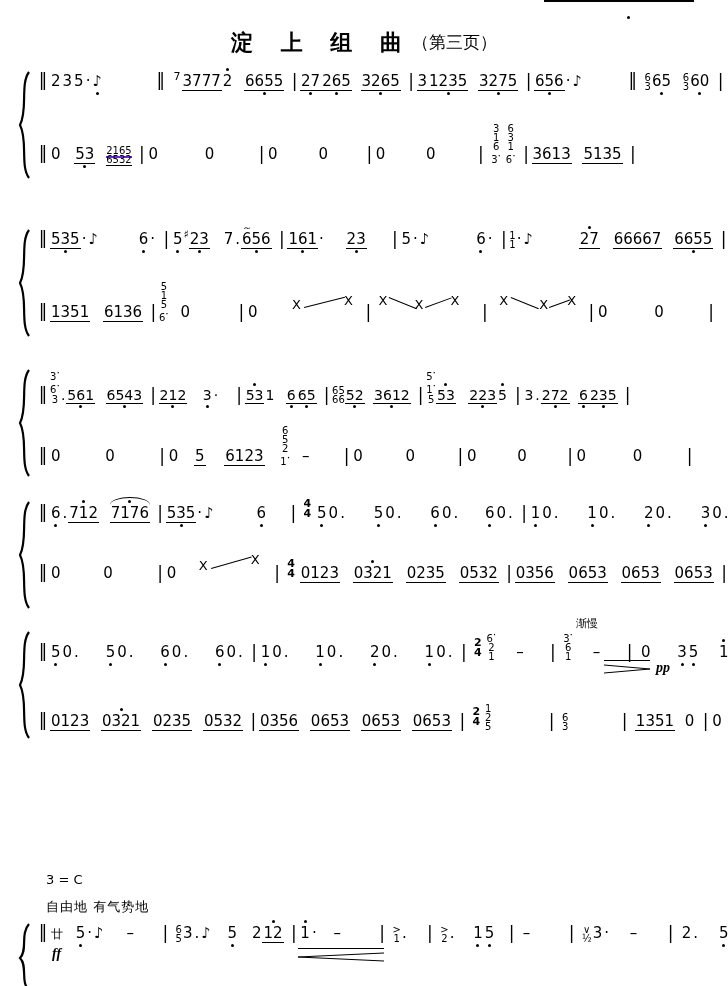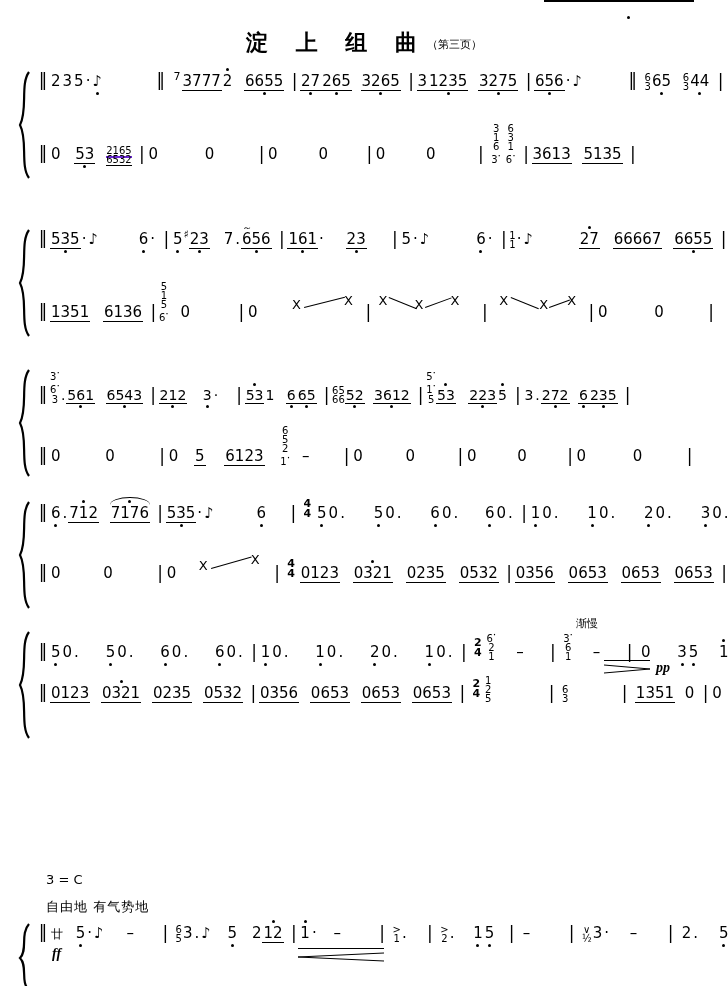--- a/index.html
+++ b/index.html
@@ -25,21 +25,21 @@
   
   .title-row{
     position:absolute;top:28px;left:0;width:728px;text-align:center;
   }
   .title-main{
     font-family:"DejaVu Sans", sans-serif;
     font-weight:bold;font-size:22px;letter-spacing:10px;
   }
   .title-sub{
     font-family:"DejaVu Sans", sans-serif;
-    font-size:11px;color:#000;letter-spacing:0px;
+    font-size:17px;color:#000;letter-spacing:0px;
     position:relative;top:-2px;
   }
 
   
   .system{
     position:absolute;left:16px;width:700px;
   }
   .brace{
     position:absolute;left:0;top:0;width:14px;
     font-size:0;
@@ -133,21 +133,21 @@
         <span style="display:inline-block;width:46px"></span><span class="dbar"></span>
         <span class="n" style="font-size:11px;position:relative;top:-6px;">7</span><span class="n under1">3777</span><span class="n dotabove">2</span>
         <span style="display:inline-block;width:6px"></span><span class="n under1 dotbelow">6655</span>
         <span class="bar"></span><span class="n under1 dotbelow">27</span><span class="n under1 dotbelow">265</span>
         <span style="display:inline-block;width:4px"></span><span class="n under1 dotbelow">3265</span>
         <span class="bar"></span><span class="n under1">3</span><span class="n under1 dotbelow">1235</span>
         <span style="display:inline-block;width:5px"></span><span class="n under1 dotbelow">3275</span>
         <span class="bar"></span><span class="n under1 dotbelow">656</span><span class="n">·</span><span class="n">♪</span>
         <span style="display:inline-block;width:38px"></span><span class="dbar"></span>
         <span class="stack">6<br>3</span><span class="n dotbelow">65</span>
-        <span style="display:inline-block;width:6px"></span><span class="stack">6<br>3</span><span class="n dotbelow">44</span>
+        <span style="display:inline-block;width:6px"></span><span class="stack">6<br>3</span><span class="n dotbelow">60</span>
         <span class="bar"></span>
       </div>
     </div>
 
     <div class="staff" style="top:8px;">
       <div class="notes">
         <span class="dbar"></span><span class="n">0</span>
         <span style="display:inline-block;width:8px"></span><span class="n under1 dotbelow">53</span>
         <span style="display:inline-block;width:6px"></span><span class="stack"><span style="border-bottom:2px solid #6d28d9">2165</span><br><span style="border-bottom:1px solid #000">6532</span></span>
         <span class="bar"></span><span class="n">0</span>
@@ -359,21 +359,21 @@
       <div class="mark" style="left:560px;top:-14px;">渐慢</div>
       <div class="dyn" style="position:absolute;left:640px;top:30px;text-align:right;">pp</div>
       <div class="hair" style="left:588px;top:30px;width:46px;">
         <svg width="46" height="10" viewBox="0 0 46 10">
             <path d="M0 1 L46 5" stroke="#000" stroke-width="1"></path>
             <path d="M0 9 L46 5" stroke="#000" stroke-width="1"></path>
           </svg>
       </div>
     </div>
 
-    <div class="staff" style="top:0;">
+    <div class="staff" style="top:28px;">
       <div class="notes">
         <span class="dbar"></span><span class="n under1">0123</span>
         <span style="display:inline-block;width:6px"></span><span class="n under1 dotabove">0321</span>
         <span style="display:inline-block;width:6px"></span><span class="n under1">0235</span>
         <span style="display:inline-block;width:6px"></span><span class="n under1">0532</span>
         <span class="bar"></span><span class="n under1">0356</span>
         <span style="display:inline-block;width:6px"></span><span class="n under1">0653</span>
         <span style="display:inline-block;width:6px"></span><span class="n under1">0653</span>
         <span style="display:inline-block;width:6px"></span><span class="n under1">0653</span>
         <span class="bar"></span>

